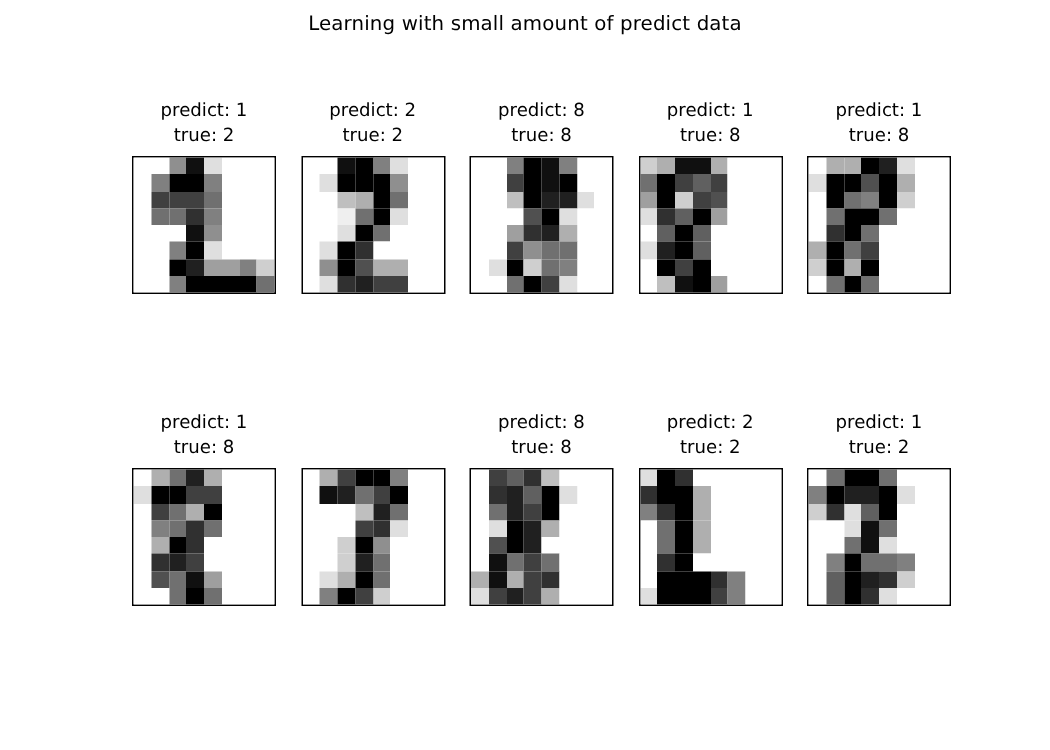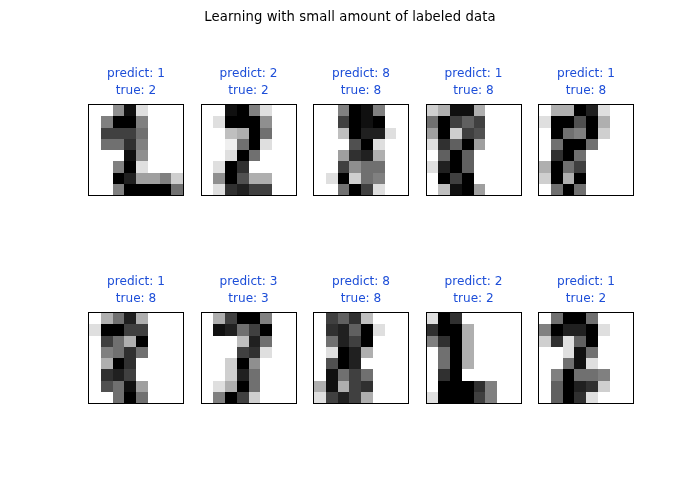--- a/index.html
+++ b/index.html
@@ -39,21 +39,21 @@
     box-sizing: border-box;
   }
   .panel-title {
     position: absolute;
     left: -22px;
     top: -39px;
     width: 140px;
     text-align: center;
     font-size: 12.1px;
     line-height: 16.5px;
-    color: #1d4ed8;
+    color: #000000;
     white-space: pre;
   }
   .panel-frame {
     position: absolute;
     left: 0;
     top: 0;
     width: 96px;
     height: 92px;
     box-sizing: border-box;
     border: 1.1px solid #000000;
@@ -70,21 +70,21 @@
     grid-template-columns: repeat(8, 1fr);
     grid-template-rows: repeat(8, 1fr);
   }
   .px { width: 100%; height: 100%; }
 </style>
 </head>
 <body>
 
 <div id="figure">
 
-  <div id="fig-title">Learning with small amount of labeled data</div>
+  <div id="fig-title">Learning with small amount of predict data</div>
 
   <div id="panels-host">
       <div class="panel" style="left: 88px; top: 104px;">
         <div class="panel-title"><span>predict: 1</span><br><span>true: 2</span></div>
         <div class="panel-frame">
           <div class="digit-grid">
             <div class="px" style="background: rgb(255, 255, 255);"></div>
             <div class="px" style="background: rgb(255, 255, 255);"></div>
             <div class="px" style="background: rgb(143, 143, 143);"></div>
             <div class="px" style="background: rgb(16, 16, 16);"></div>
@@ -500,21 +500,20 @@
             <div class="px" style="background: rgb(112, 112, 112);"></div>
             <div class="px" style="background: rgb(0, 0, 0);"></div>
             <div class="px" style="background: rgb(112, 112, 112);"></div>
             <div class="px" style="background: rgb(255, 255, 255);"></div>
             <div class="px" style="background: rgb(255, 255, 255);"></div>
             <div class="px" style="background: rgb(255, 255, 255);"></div>
           </div>
         </div>
       </div>
       <div class="panel" style="left: 200.5px; top: 312px;">
-        <div class="panel-title"><span>predict: 3</span><br><span>true: 3</span></div>
         <div class="panel-frame">
           <div class="digit-grid">
             <div class="px" style="background: rgb(255, 255, 255);"></div>
             <div class="px" style="background: rgb(175, 175, 175);"></div>
             <div class="px" style="background: rgb(64, 64, 64);"></div>
             <div class="px" style="background: rgb(0, 0, 0);"></div>
             <div class="px" style="background: rgb(0, 0, 0);"></div>
             <div class="px" style="background: rgb(128, 128, 128);"></div>
             <div class="px" style="background: rgb(255, 255, 255);"></div>
             <div class="px" style="background: rgb(255, 255, 255);"></div>

